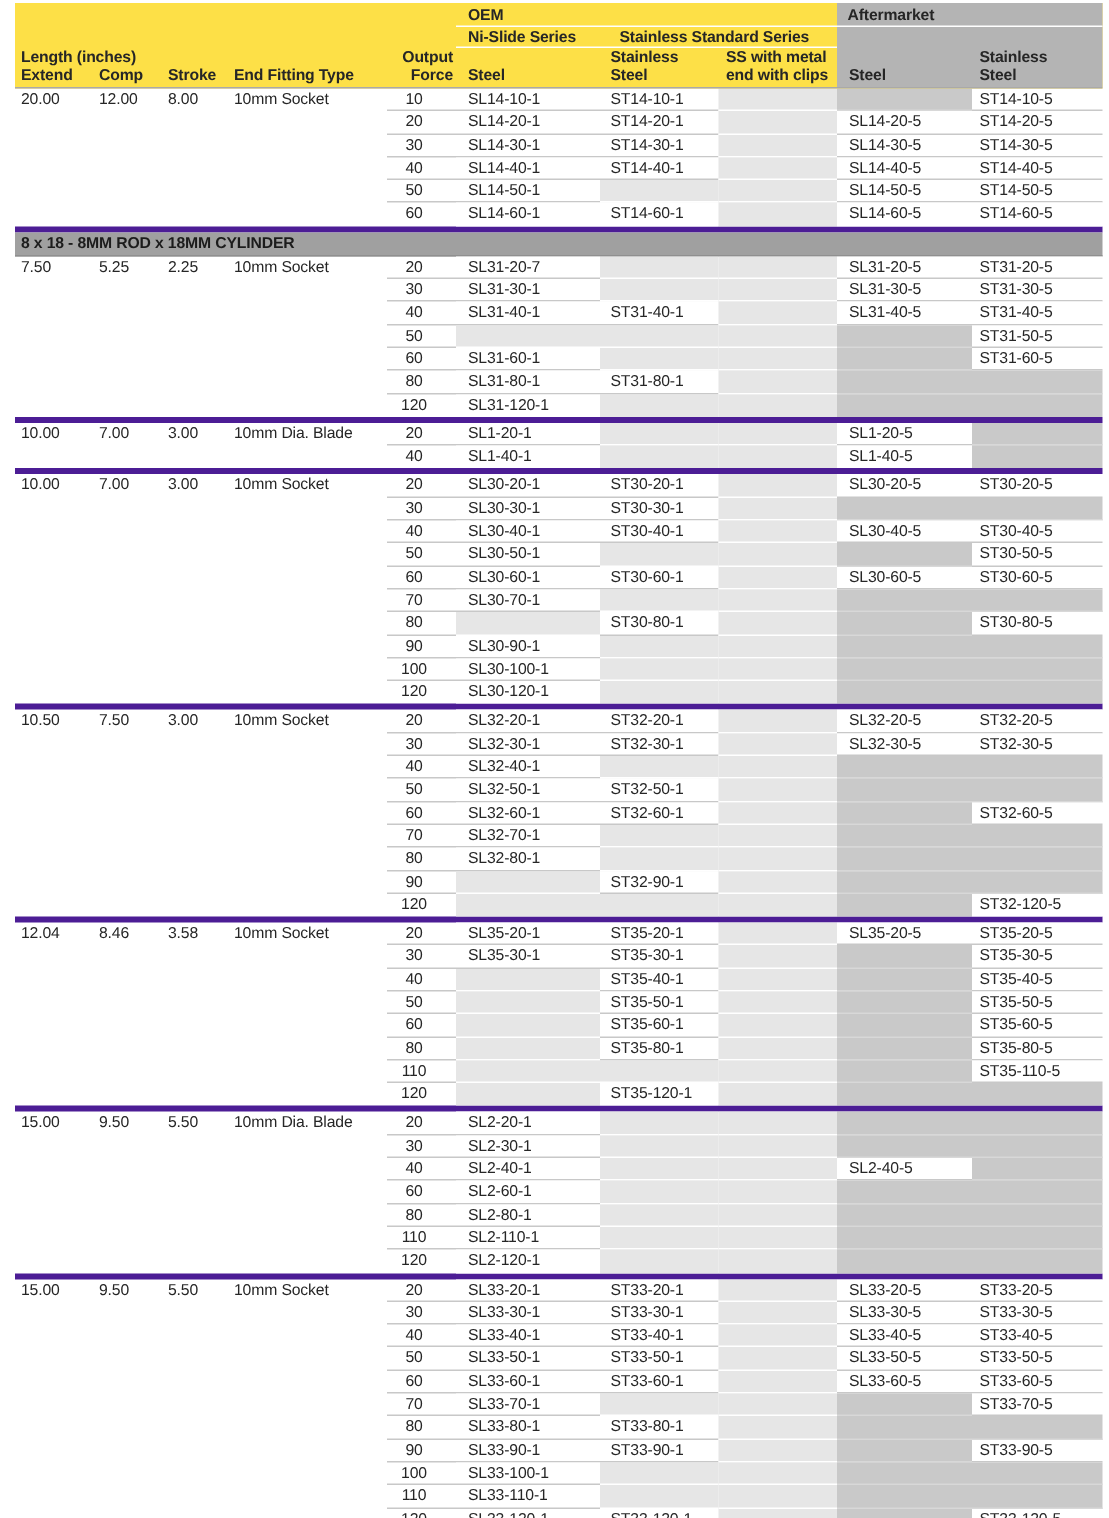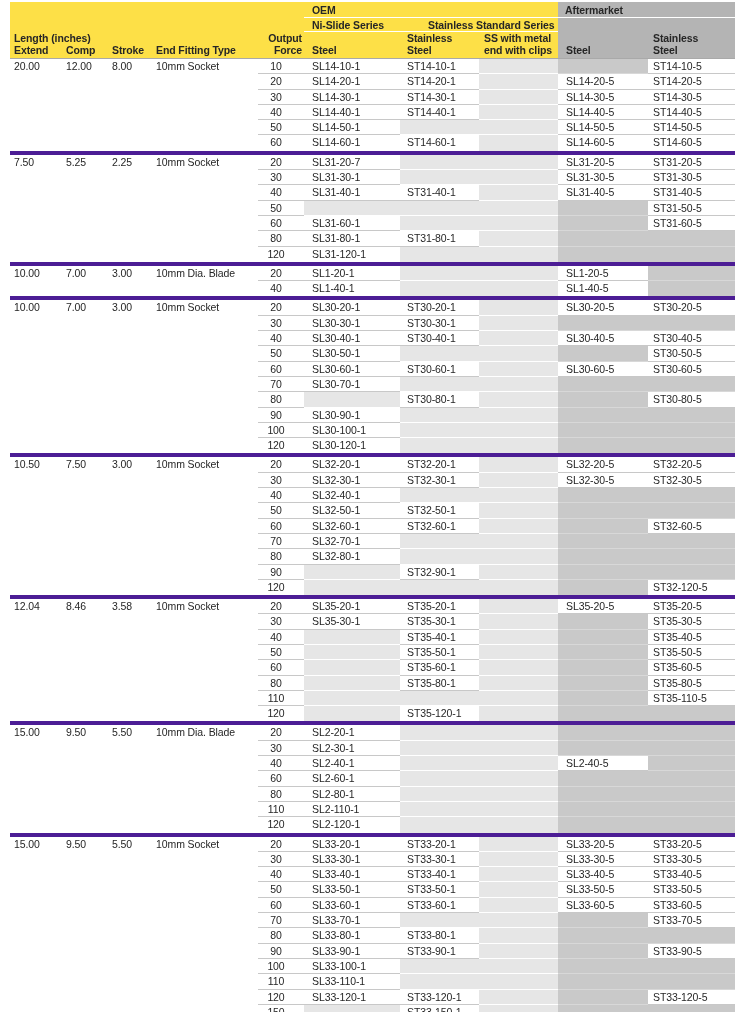--- a/index.html
+++ b/index.html
@@ -52,21 +52,21 @@
 
     <div class="thead">
       <div class="hd-dark"></div>
       <div class="hline1"></div>
       <div class="hline2"></div>
 
       <div class="hl" style="left:302px;top:2px;">OEM</div>
       <div class="hl" style="left:555px;top:2px;">Aftermarket</div>
 
       <div class="hl" style="left:302px;top:17px;">Ni-Slide Series</div>
-      <div class="hl" style="left:418px;top:17px;">Stainless Standard Series</div>
+      <div class="hl" style="left:403px;top:17px;">Stainless Standard Series</div>
 
       <div class="hl" style="left:4px;bottom:14px;">Length (inches)</div>
       <div class="hl" style="left:4px;bottom:2px;margin-top:23px;">Extend</div>
       <div class="hl" style="left:56px;bottom:2px;">Comp</div>
       <div class="hl" style="left:102px;bottom:2px;">Stroke</div>
       <div class="hl" style="left:146px;bottom:2px;">End Fitting Type</div>
       <div class="hl two rt" style="left:248px;bottom:2px;width:44px;white-space:normal;">Output Force</div>
 
       <div class="hl" style="left:302px;bottom:2px;">Steel</div>
       <div class="hl two" style="left:397px;bottom:2px;width:55px;white-space:normal;">Stainless Steel</div>
@@ -143,20 +143,21 @@
             <div class="c stroke"></div>
             <div class="c fitting"></div>
             <div class="c force">60</div>
             <div class="c pn p6">SL14-60-1</div>
             <div class="c pn p7">ST14-60-1</div>
             <div class="c pn p8 empty-light"></div>
             <div class="c pn p9">SL14-60-5</div>
             <div class="c pn p10">ST14-60-5</div>
           </div>
         </div>
+        <div class="groupbar">8 x 18 - 8MM ROD x 18MM CYLINDER</div>
         <div class="section">
           <div class="row">
             <div class="c extend">7.50</div>
             <div class="c comp">5.25</div>
             <div class="c stroke">2.25</div>
             <div class="c fitting">10mm Socket</div>
             <div class="c force">20</div>
             <div class="c pn p6">SL31-20-7</div>
             <div class="c pn p7 empty-light"></div>
             <div class="c pn p8 empty-light"></div>

